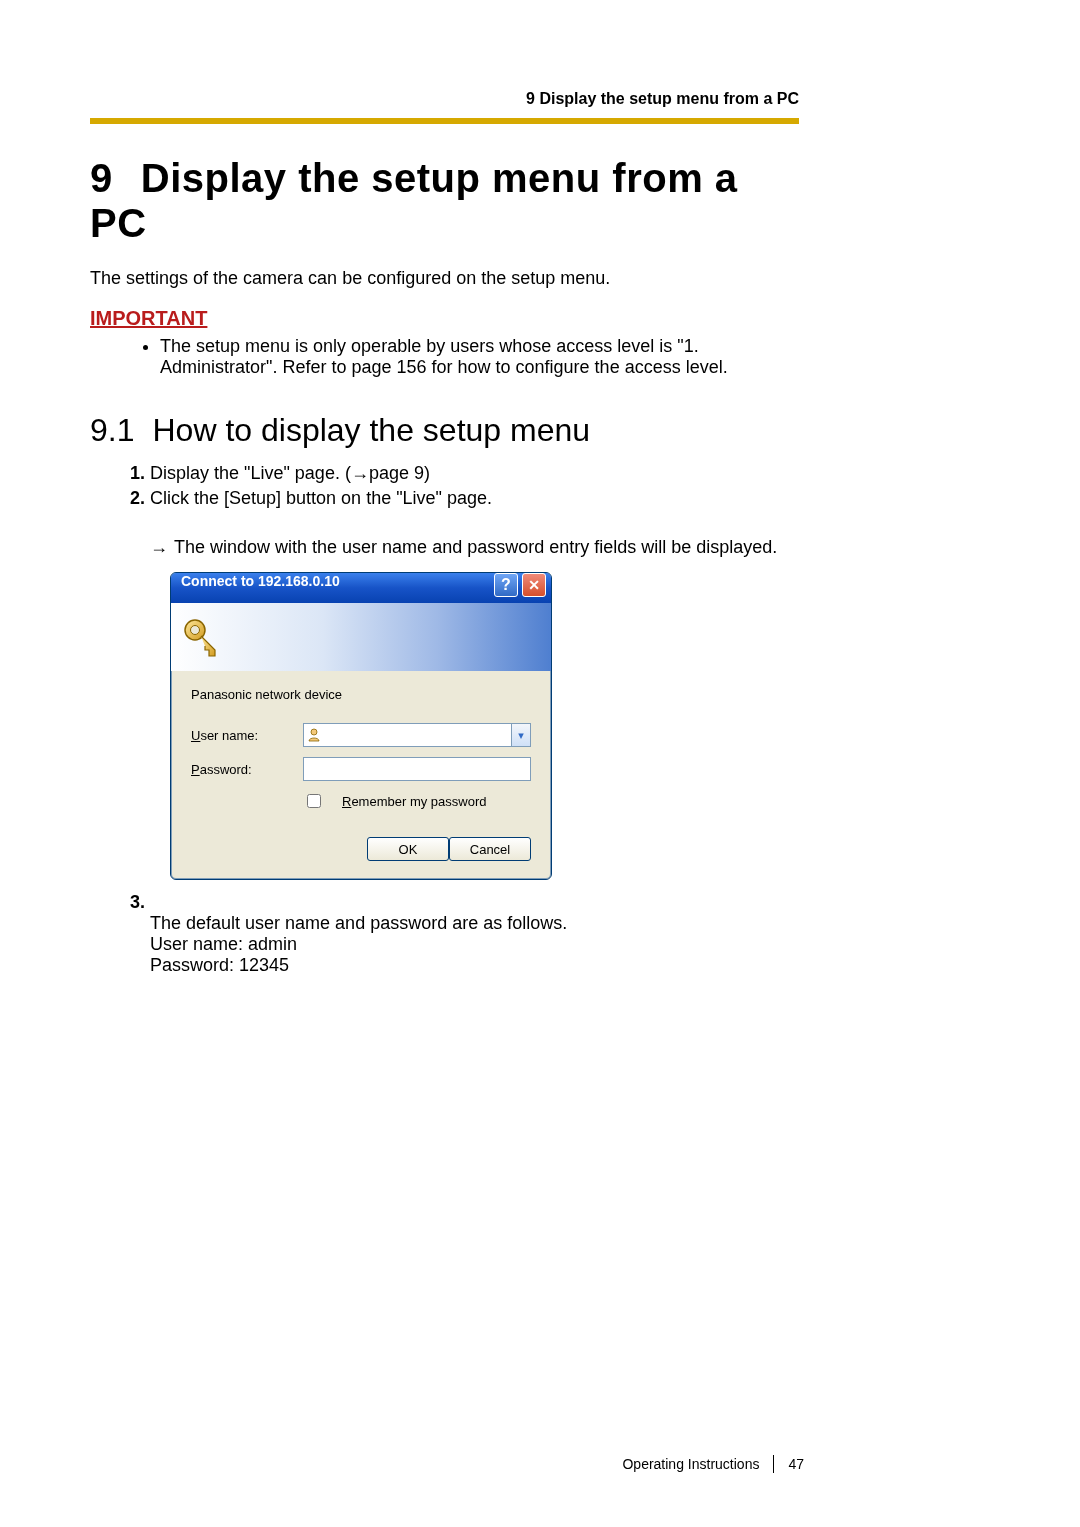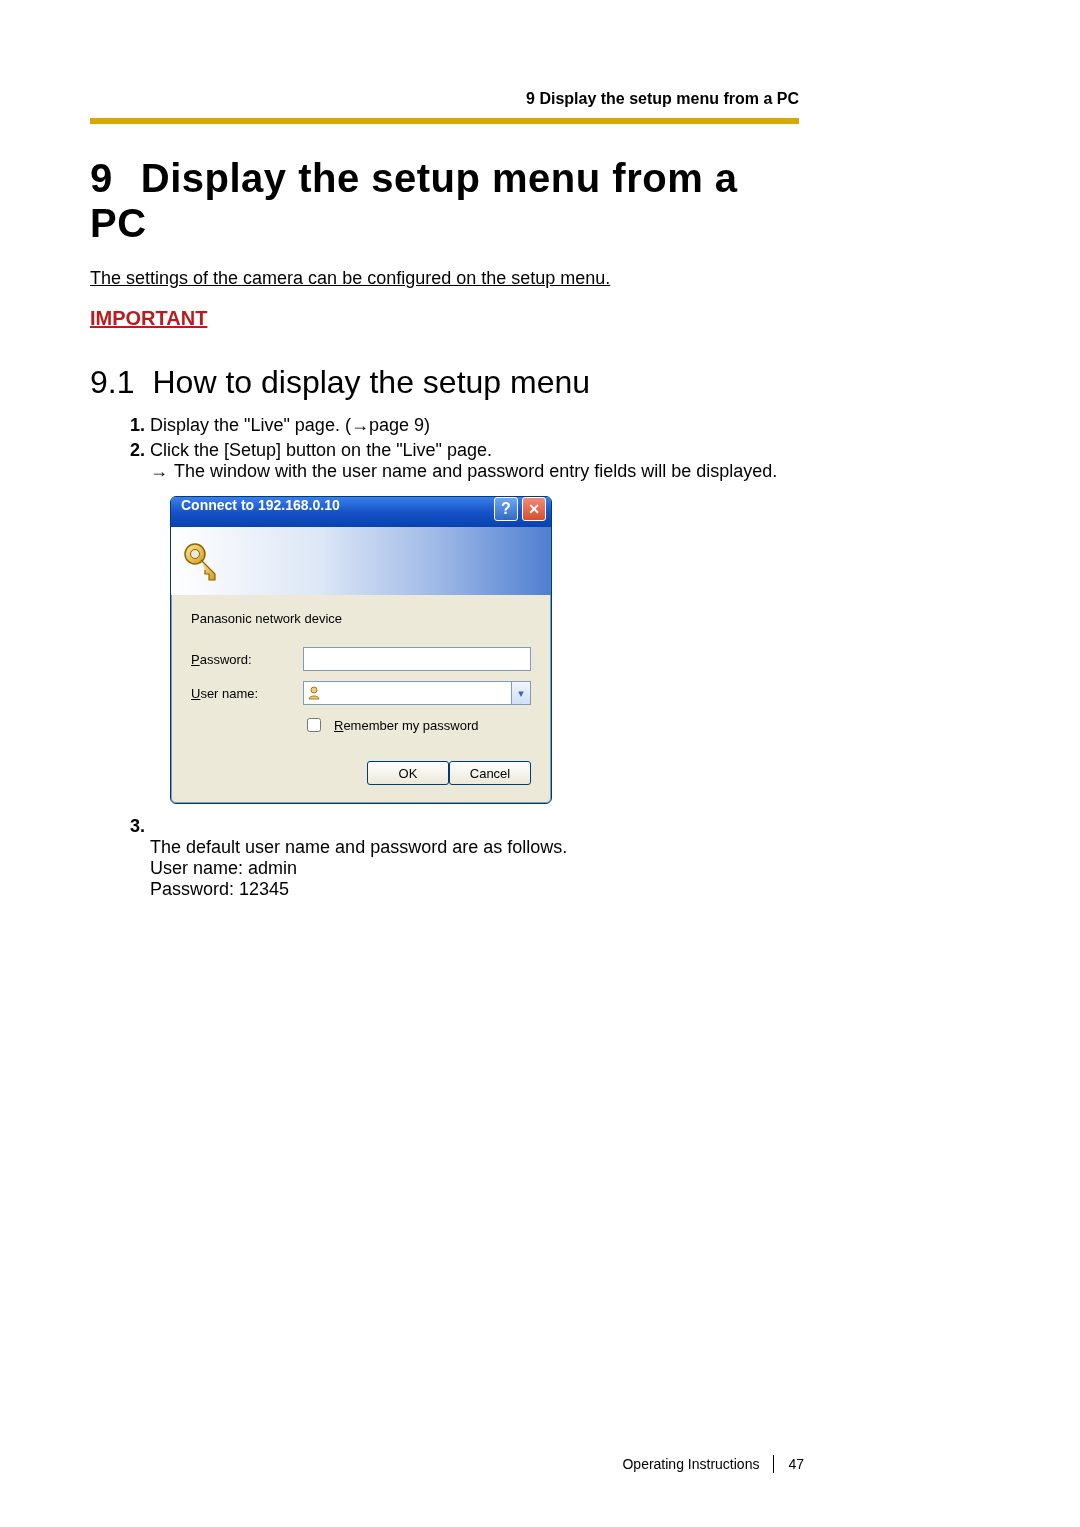--- a/index.html
+++ b/index.html
@@ -31,21 +31,20 @@
   h1.chapter {
     font-size: 40px;
     font-weight: bold;
     margin: 0 0 22px 0;
     letter-spacing: 0.5px;
   }
   h1.chapter .num { margin-right: 28px; }
   p.intro {
     font-size: 18px;
     margin: 0 0 18px 0;
-    text-decoration: underline;
   }
   .important-label {
     color: #b91c1c;
     font-weight: bold;
     font-size: 20px;
     text-decoration: underline;
     margin: 0 0 6px 0;
   }
   ul.important {
     margin: 0 0 28px 0;
@@ -63,20 +62,21 @@
     font-size: 18px;
     margin: 0;
     padding-left: 60px;
   }
   ol.steps > li { margin-bottom: 4px; }
   ol.steps > li::marker { font-weight: bold; }
   .substep {
     margin-left: 0px;
     text-indent: -24px;
     padding-left: 24px;
+    margin-top: 28px;
   }
   .substep .arrow { margin-right: 6px; }
   .after-dialog { margin-top: 12px; }
 
   
   .dialog {
     width: 380px;
     margin: 14px 0 8px 20px;
     background: #ece9d8;
     border: 1px solid #003c74;
@@ -154,21 +154,21 @@
     background: linear-gradient(#f3f6fb,#cfe0f7);
   }
   .textbox {
     flex:1;
     height:22px;
     border:1px solid #7f9db9;
     background:#fff;
   }
   .remember {
     margin-left: 112px;
-    display:flex; align-items:center; gap:10px;
+    display:flex; align-items:center; gap:18px;
   }
   .remember input { width:14px; height:14px; }
   .btn-row {
     display:flex; justify-content:flex-end; 
     margin-top: 26px;
   }
   .xp-btn {
     min-width: 82px; height: 24px;
     border: 1px solid #003c74;
     border-radius: 3px;
@@ -202,20 +202,23 @@
   <div class="header-line">9 Display the setup menu from a PC</div>
   <div class="rule"></div>
 
   <h1 class="chapter">
     <span class="num">9</span><span>Display the setup menu from a PC</span>
   </h1>
 
   <p class="intro">The settings of the camera can be configured on the setup menu.</p>
 
   <p class="important-label">IMPORTANT</p>
+  <ul class="important">
+    <li>The setup menu is only operable by users whose access level is "1. Administrator". Refer to page 156 for how to configure the access level.</li>
+  </ul>
 
   <h2 class="section">
     <span class="num">9.1</span><span>How to display the setup menu</span>
   </h2>
 
   <ol class="steps">
     <li>
       <span>Display the "Live" page. (→page 9)</span>
     </li>
     <li>
@@ -243,38 +246,38 @@
               <circle cx="14" cy="14" r="10" fill="url(#g1)" stroke="#8a6500" stroke-width="1.5"></circle>
               <circle cx="14" cy="14" r="4.5" fill="#ece9d8" stroke="#8a6500"></circle>
               <path d="M20 20 L34 34 L34 40 L28 40 L28 34 L24 34 L24 30" fill="url(#g1)" stroke="#8a6500" stroke-width="1.2"></path>
             </svg>
           </span>
         </div>
         <div class="dialog-body">
           <div class="dev-name">Panasonic network device</div>
 
           <div class="form-row">
-            <span class="lbl"><span class="ulchar">P</span><span>assword:</span></span>
-            <span class="textbox"></span>
-          </div>
-
-          <div class="form-row">
             <span class="lbl"><span class="ulchar">U</span><span>ser name:</span></span>
             <span class="combo">
               <span class="ico">
                 <svg width="14" height="14" viewBox="0 0 14 14">
                   <circle cx="7" cy="4" r="3" fill="#f4c97b" stroke="#8a6500" stroke-width="0.8"></circle>
                   <path d="M2 13 C2 9 12 9 12 13 Z" fill="#f4c97b" stroke="#8a6500" stroke-width="0.8"></path>
                 </svg>
               </span>
               <input type="text" style="">
               <span class="drop">▾</span>
             </span>
           </div>
 
+          <div class="form-row">
+            <span class="lbl"><span class="ulchar">P</span><span>assword:</span></span>
+            <span class="textbox"></span>
+          </div>
+
           <div class="remember">
             <input type="checkbox" style="">
             <span><span class="ulchar">R</span><span>emember my password</span></span>
           </div>
 
           <div class="btn-row">
             <button class="xp-btn">OK</button>
             <button class="xp-btn">Cancel</button>
           </div>
         </div>

